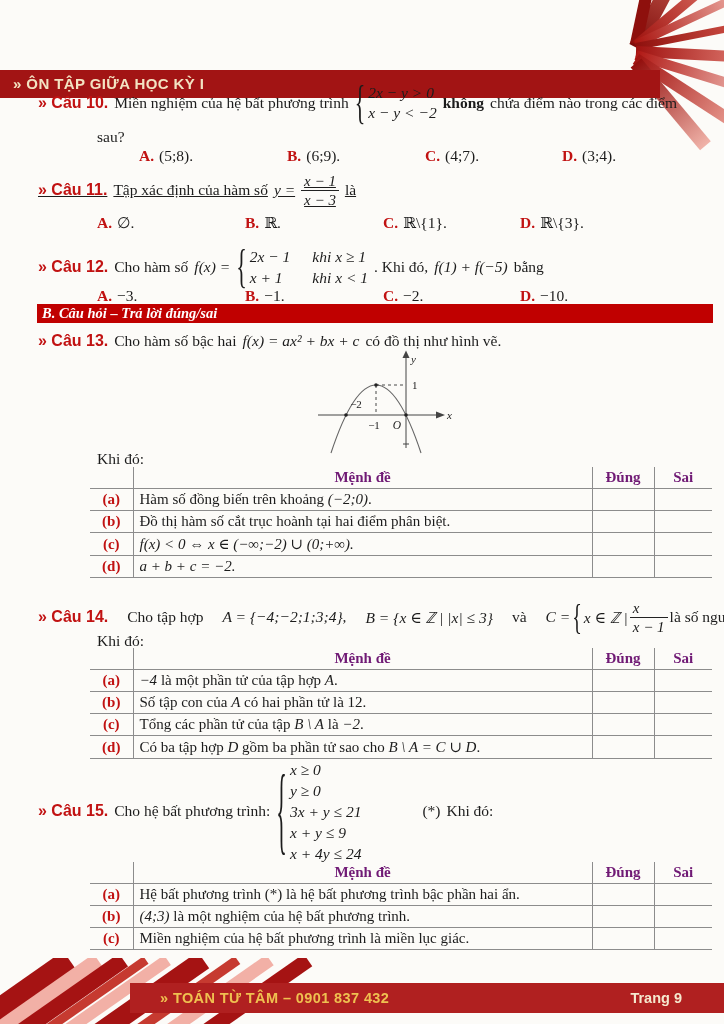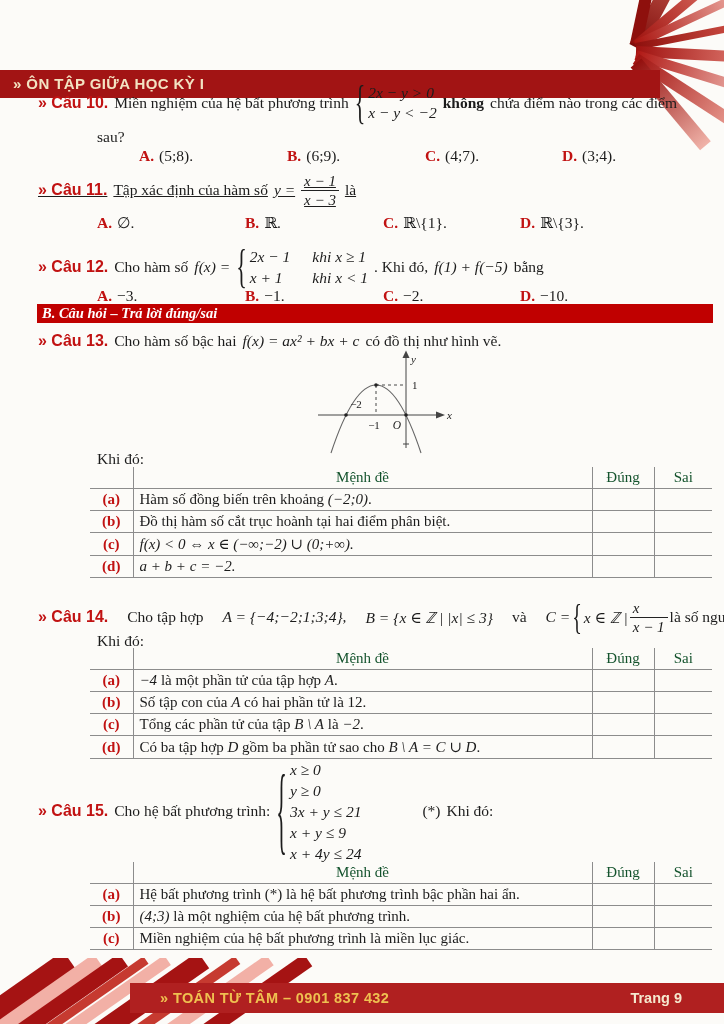--- a/index.html
+++ b/index.html
@@ -64,21 +64,21 @@
   }
   .khido { position:absolute; left:97px; }
   
   .tbl-wrap { position:absolute; left:90px; width:622px; }
   table { border-collapse:collapse; width:622px; font-size:15px; table-layout:fixed; }
   col.c-lbl { width:43px; } col.c-stmt { width:459px; } col.c-d { width:62px; } col.c-s { width:58px; }
   td, th { border:1px solid #8C8C8C; padding:2px 6px; height:19px; vertical-align:middle; }
   tr:first-child th { border-top:none; }
   td:first-child, th:first-child { border-left:none; }
   td:last-child, th:last-child { border-right:none; }
-  th { font-weight:normal; color:#14532d; text-align:center; }
+  th { font-weight:bold; color:#701a75; text-align:center; }
   td.lc { color:#C11212; font-weight:bold; text-align:center; }
   td.stmt { text-align:left; }
   
   .graph { position:absolute; left:298px; top:350px; }
   
   .bdeco { position:absolute; left:0; top:958px; width:340px; height:66px; overflow:hidden; }
   .bs { position:absolute; top:-30px; height:150px; transform:rotate(55deg); }
   .bs1 { left:-3px;  width:22px; background:#A51313; }
   .bs2 { left:29px;  width:15px; background:#F2B0A6; }
   .bs3 { left:54px;  width:16px; background:#A51313; }

